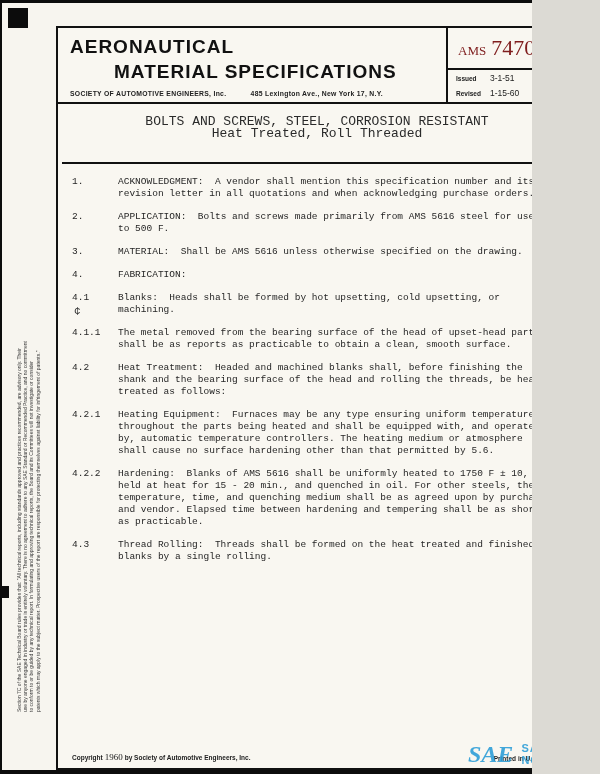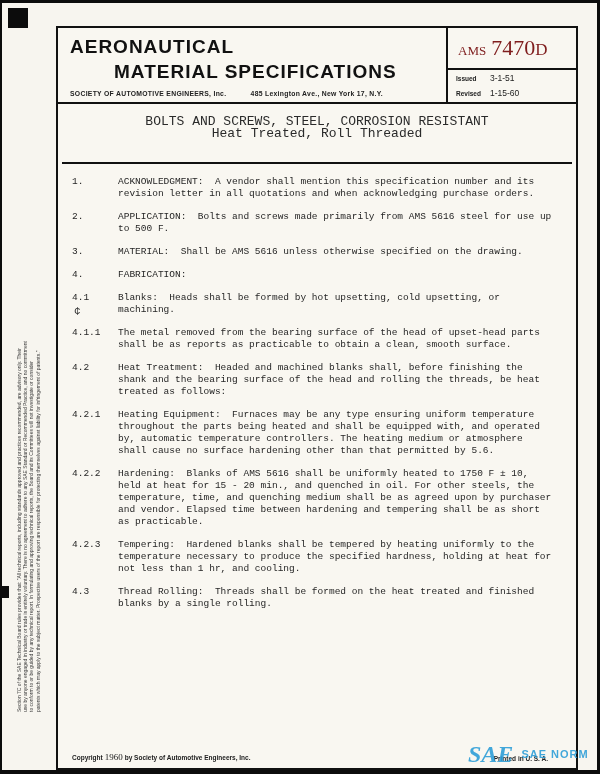--- a/index.html
+++ b/index.html
@@ -1,18 +1,18 @@
 <!DOCTYPE html>
 <html><head>
 <meta charset="utf-8">
 <style>
   * { margin:0; padding:0; box-sizing:border-box; }
   html,body { width:600px; height:774px; }
   body { background:#dcdad4; font-family:"Liberation Sans", sans-serif; }
-  .page { position:relative; width:600px; height:774px; background:#f7f5ef; overflow:hidden; color:#1d1d1d; }
+  .page { position:relative; width:532px; height:774px; background:#f7f5ef; overflow:hidden; color:#1d1d1d; }
 
   
   .edge { position:absolute; background:#0c0c0c; }
   .edge-top    { left:0; top:0; width:600px; height:3px; }
   .edge-bottom { left:0; top:770px; width:600px; height:4px; }
   .edge-right  { left:597px; top:0; width:3px; height:774px; }
   .edge-left   { left:0; top:0; width:2px; height:774px; }
   .corner-mark { position:absolute; left:8px; top:8px; width:20px; height:20px; background:#0c0c0c; }
   .reg-mark    { position:absolute; left:2px; top:586px; width:7px; height:12px; background:#0c0c0c; }
 
@@ -146,24 +146,20 @@
         </div>
         <div class="sec-row">
           <div class="sec-num">4.2.1</div>
           <div class="sec-body"><span class="sec-label">Heating Equipment:</span>  Furnaces may be any type ensuring uniform temperature throughout the parts being heated and shall be equipped with, and operated by, automatic temperature controllers. The heating medium or atmosphere shall cause no surface hardening other than that permitted by 5.6.</div>
         </div>
         <div class="sec-row">
           <div class="sec-num">4.2.2</div>
           <div class="sec-body"><span class="sec-label">Hardening:</span>  Blanks of AMS 5616 shall be uniformly heated to 1750 F ± 10, held at heat for 15 - 20 min., and quenched in oil. For other steels, the temperature, time, and quenching medium shall be as agreed upon by purchaser and vendor. Elapsed time between hardening and tempering shall be as short as practicable.</div>
         </div>
         <div class="sec-row">
-          <div class="sec-num">4.2.3</div>
-          <div class="sec-body"><span class="sec-label">Tempering:</span>  Hardened blanks shall be tempered by heating uniformly to the temperature necessary to produce the specified hardness, holding at heat for not less than 1 hr, and cooling.</div>
-        </div>
-        <div class="sec-row">
           <div class="sec-num">4.3</div>
           <div class="sec-body"><span class="sec-label">Thread Rolling:</span>  Threads shall be formed on the heat treated and finished blanks by a single rolling.</div>
         </div>
       </div>
 
     <div class="footer-copy">
       <span>Copyright</span><span class="yr">1960</span><span>by Society of Automotive Engineers, Inc.</span>
     </div>
     <div class="footer-printed">Printed in U. S. A.</div>
 

